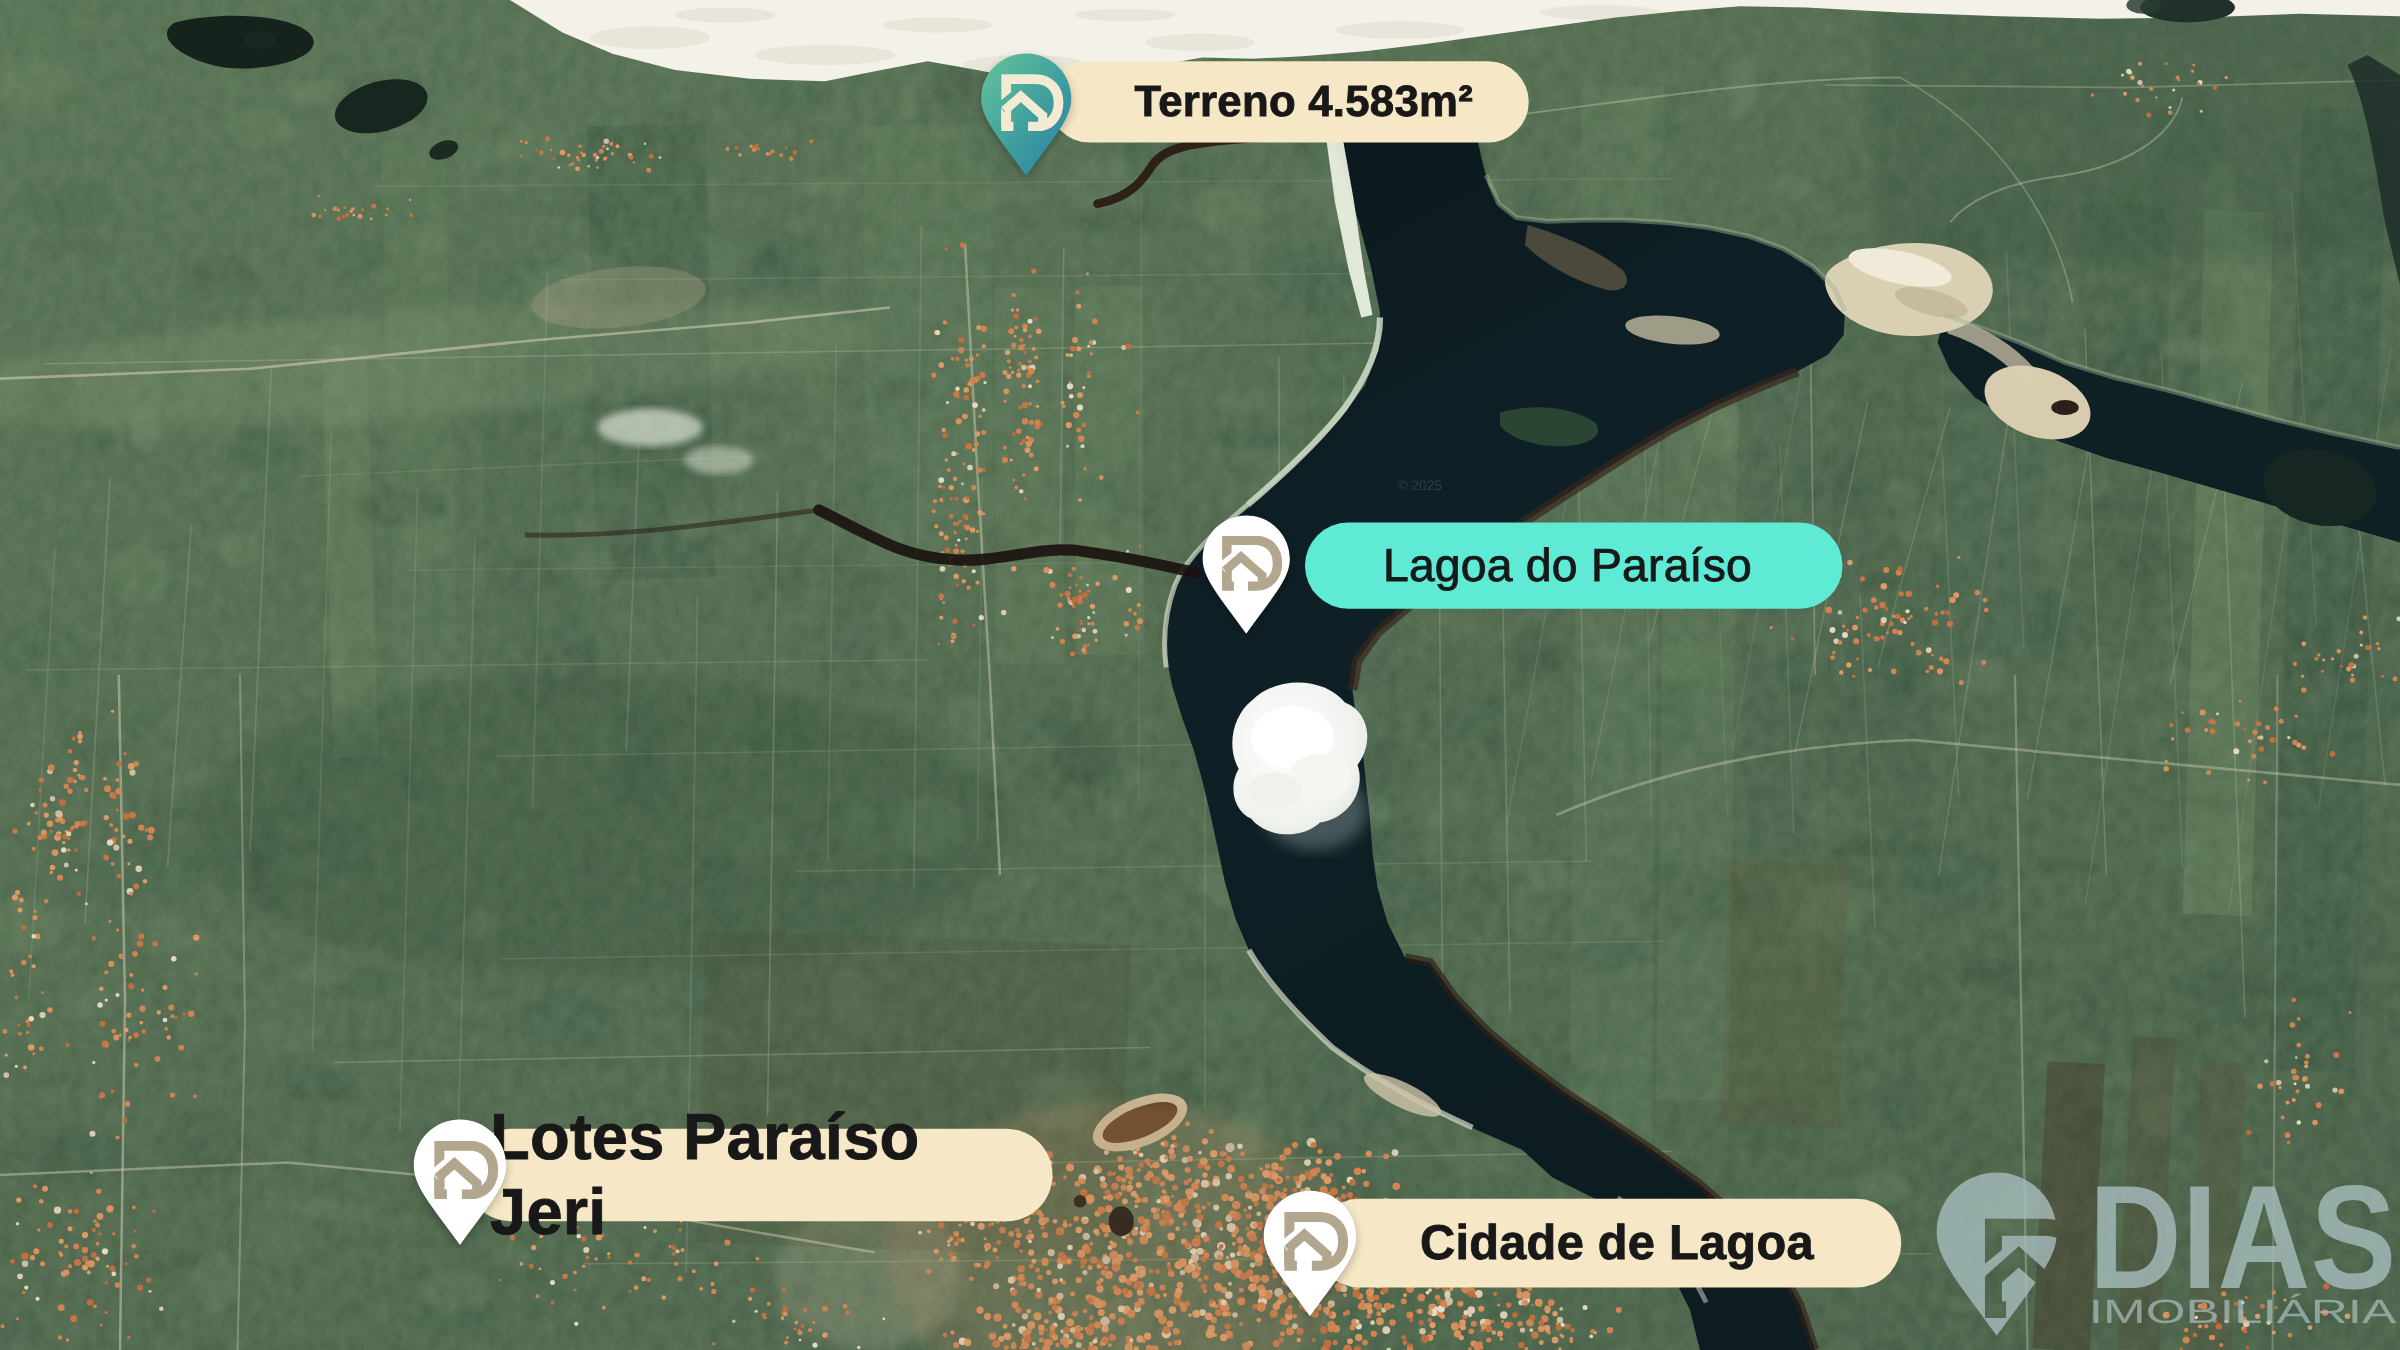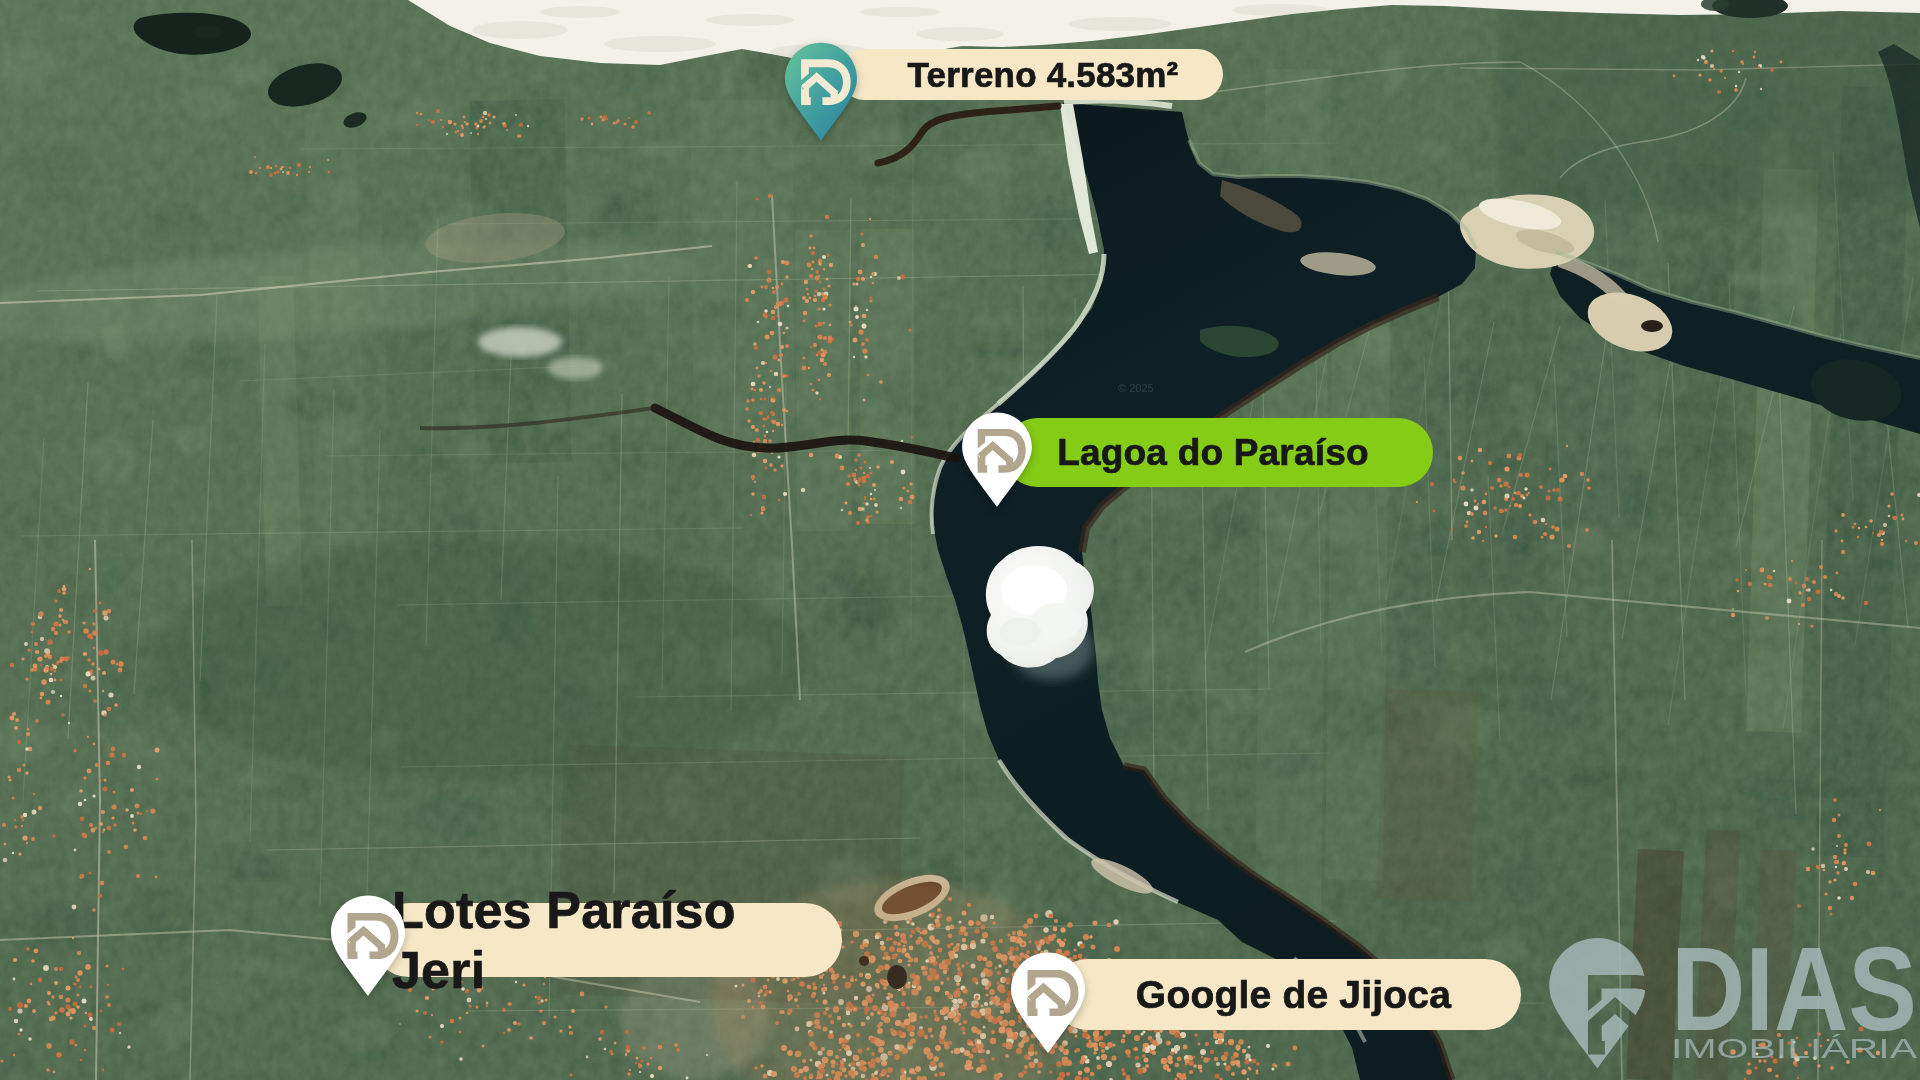--- a/index.html
+++ b/index.html
@@ -2824,21 +2824,21 @@
 <path d="M1002,560 C1022,540 1060,542 1076,562 C1096,570 1099,595 1086,612 C1093,632 1079,655 1056,658 C1041,672 1013,670 1001,655 C986,648 983,628 991,615 C981,598 986,572 1002,560 Z" fill="url(#cloudg)"></path>
 <ellipse cx="1034" cy="590" rx="33" ry="25" fill="#ffffff"></ellipse>
 <ellipse cx="1056" cy="622" rx="25" ry="19" fill="#f4f6f2"></ellipse>
 <ellipse cx="1020" cy="632" rx="21" ry="14" fill="#eef1ec"></ellipse>
 </g>
 
 <text x="1310" y="972" font-size="19" fill="#ffffff" opacity="0.16" font-family="Liberation Sans,sans-serif">© 2025 Google</text>
 <text x="1118" y="392" font-size="11" fill="#ffffff" opacity="0.13" font-family="Liberation Sans,sans-serif">© 2025</text>
 </svg>
 
-<div style="position:absolute;left:839px;top:49px;width:384px;height:51px;box-sizing:border-box;padding-left:24px;background:#f6e8c6;border-radius:32.5px;display:flex;align-items:center;justify-content:center;font-weight:bold;font-size:35px;color:#181818;letter-spacing:0.2px;-webkit-text-stroke:0.7px #181818">Terreno 4.583m²</div>
+<div style="position:absolute;left:839px;top:49px;width:384px;height:65px;box-sizing:border-box;padding-left:24px;background:#f6e8c6;border-radius:32.5px;display:flex;align-items:center;justify-content:center;font-weight:bold;font-size:35px;color:#181818;letter-spacing:0.2px;-webkit-text-stroke:0.7px #181818">Terreno 4.583m²</div>
 
 <svg style="position:absolute;left:784px;top:41px;filter:drop-shadow(0 3px 4px rgba(0,0,0,0.25))" width="74" height="101" viewBox="0 0 76 103">
       <defs>
         <linearGradient id="tgTerrenot" x1="0" y1="0" x2="1" y2="1">
           <stop offset="0" stop-color="#65c499"></stop>
           <stop offset="0.55" stop-color="#3f9e9e"></stop>
           <stop offset="1" stop-color="#2b7ca6"></stop>
         </linearGradient>
       </defs>
 <defs>
@@ -2850,21 +2850,21 @@
         </mask>
       </defs>
 <path d="M38,1.5 C58.6,1.5 75,18 75,38.5 C75,55 61,70 38,102 C15,70 1,55 1,38.5 C1,18 17.4,1.5 38,1.5 Z" fill="url(#tgTerrenot)"></path>
 <g mask="url(#gmTerrenot)">
 <path d="M21.5,61.5 L21.5,22.5 L46,22.5 C58.5,23 64.5,31.5 64.5,42 C64.5,52.5 58.5,61.5 46,61.5 Z" fill="none" stroke="#f2ead2" stroke-width="8"></path>
 <path d="M21.5,44 V61.5" stroke="#f2ead2" stroke-width="8" fill="none"></path>
 <path d="M20,48.5 L33.5,36.5 L51.5,52.5 L51.5,57.5" fill="none" stroke="#f2ead2" stroke-width="7.5"></path>
 </g>
 </svg>
 
-<div style="position:absolute;left:1003px;top:418px;width:430px;height:69px;box-sizing:border-box;padding-right:10px;background:#84cc16;border-radius:34.5px;display:flex;align-items:center;justify-content:center;font-weight:bold;font-size:37px;color:#181818;letter-spacing:0.2px;-webkit-text-stroke:0.7px #181818">Lagoa do Paraíso</div>
+<div style="position:absolute;left:1044px;top:418px;width:430px;height:69px;box-sizing:border-box;padding-right:10px;background:#5eead4;border-radius:34.5px;display:flex;align-items:center;justify-content:center;font-weight:normal;font-size:37px;color:#181818;letter-spacing:0.2px;-webkit-text-stroke:0.7px #181818">Lagoa do Paraíso</div>
 
 <svg style="position:absolute;left:961px;top:411px;filter:drop-shadow(0 3px 4px rgba(0,0,0,0.25))" width="72" height="97" viewBox="0 0 76 103">
 <defs>
         <mask id="gmLagoadoP">
           <rect width="76" height="103" fill="#fff"></rect>
 <path d="M17,46 L33.5,32.5 L54,50" fill="none" stroke="#000" stroke-width="9"></path>
 <path d="M20,48.5 L33.5,36.5 L51.5,52.5 L51.5,57.5" fill="none" stroke="#fff" stroke-width="7.5"></path>
 <path d="M27.5,68 V54.5 L33.5,47.5 L39.5,54.5 V68 Z" fill="#000"></path>
         </mask>
       </defs>
@@ -2888,21 +2888,21 @@
         </mask>
       </defs>
 <path d="M38,1.5 C58.6,1.5 75,18 75,38.5 C75,55 61,70 38,102 C15,70 1,55 1,38.5 C1,18 17.4,1.5 38,1.5 Z" fill="#ffffff"></path>
 <g mask="url(#gmLotesPar)">
 <path d="M21.5,61.5 L21.5,22.5 L46,22.5 C58.5,23 64.5,31.5 64.5,42 C64.5,52.5 58.5,61.5 46,61.5 Z" fill="none" stroke="#b2a68e" stroke-width="8"></path>
 <path d="M21.5,44 V61.5" stroke="#b2a68e" stroke-width="8" fill="none"></path>
 <path d="M20,48.5 L33.5,36.5 L51.5,52.5 L51.5,57.5" fill="none" stroke="#b2a68e" stroke-width="7.5"></path>
 </g>
 </svg>
 
-<div style="position:absolute;left:1052px;top:959px;width:469px;height:71px;box-sizing:border-box;padding-left:14px;background:#f6e8c6;border-radius:35.5px;display:flex;align-items:center;justify-content:center;font-weight:bold;font-size:39px;color:#181818;letter-spacing:0.2px;-webkit-text-stroke:0.7px #181818">Google de Jijoca</div>
+<div style="position:absolute;left:1052px;top:959px;width:469px;height:71px;box-sizing:border-box;padding-left:14px;background:#f6e8c6;border-radius:35.5px;display:flex;align-items:center;justify-content:center;font-weight:bold;font-size:39px;color:#181818;letter-spacing:0.2px;-webkit-text-stroke:0.7px #181818">Cidade de Lagoa</div>
 
 <svg style="position:absolute;left:1010px;top:951px;filter:drop-shadow(0 3px 4px rgba(0,0,0,0.25))" width="76" height="103" viewBox="0 0 76 103">
 <defs>
         <mask id="gmCidadede">
           <rect width="76" height="103" fill="#fff"></rect>
 <path d="M17,46 L33.5,32.5 L54,50" fill="none" stroke="#000" stroke-width="9"></path>
 <path d="M20,48.5 L33.5,36.5 L51.5,52.5 L51.5,57.5" fill="none" stroke="#fff" stroke-width="7.5"></path>
 <path d="M27.5,68 V54.5 L33.5,47.5 L39.5,54.5 V68 Z" fill="#000"></path>
         </mask>
       </defs>

